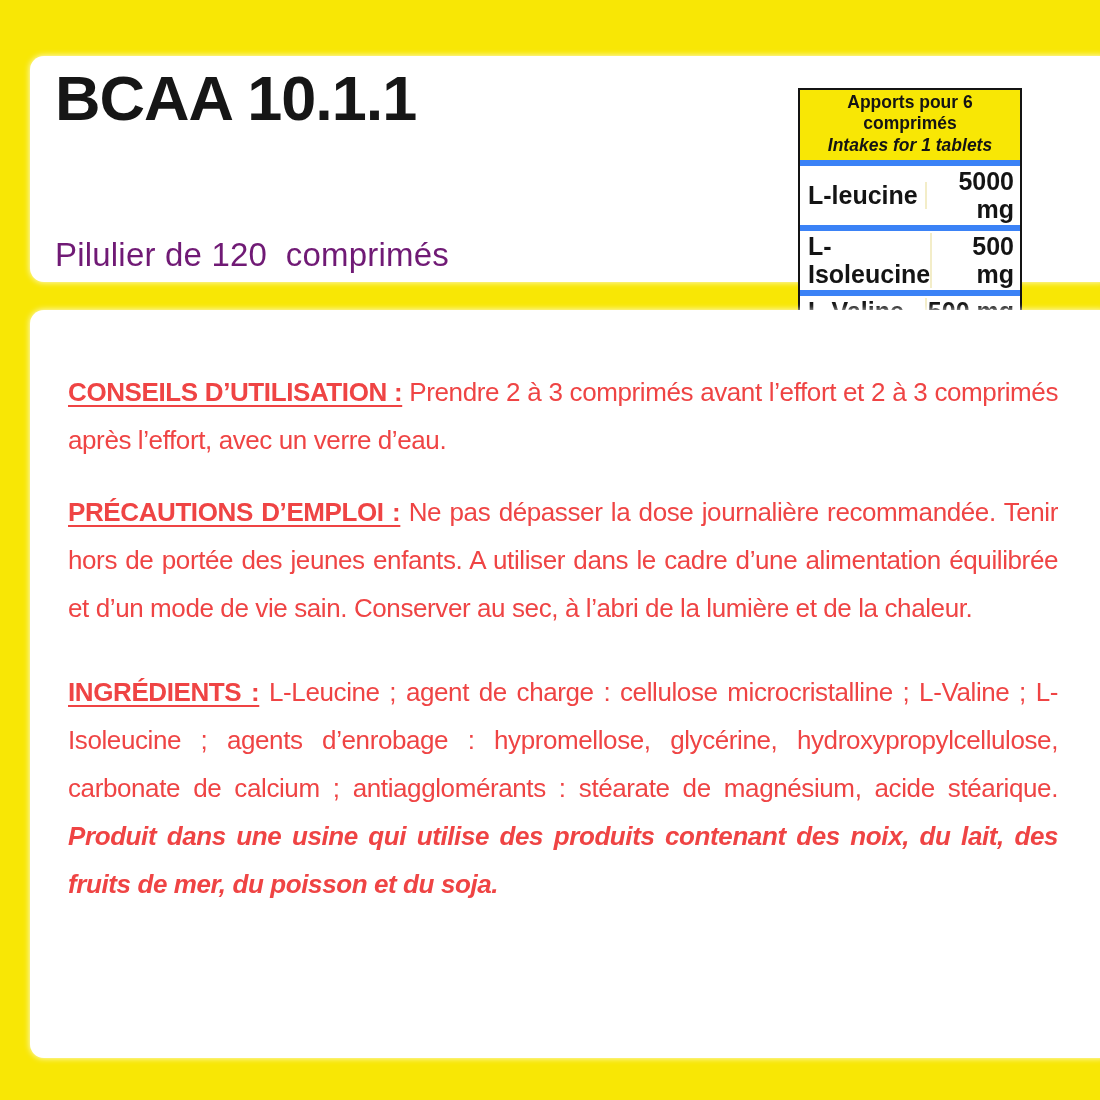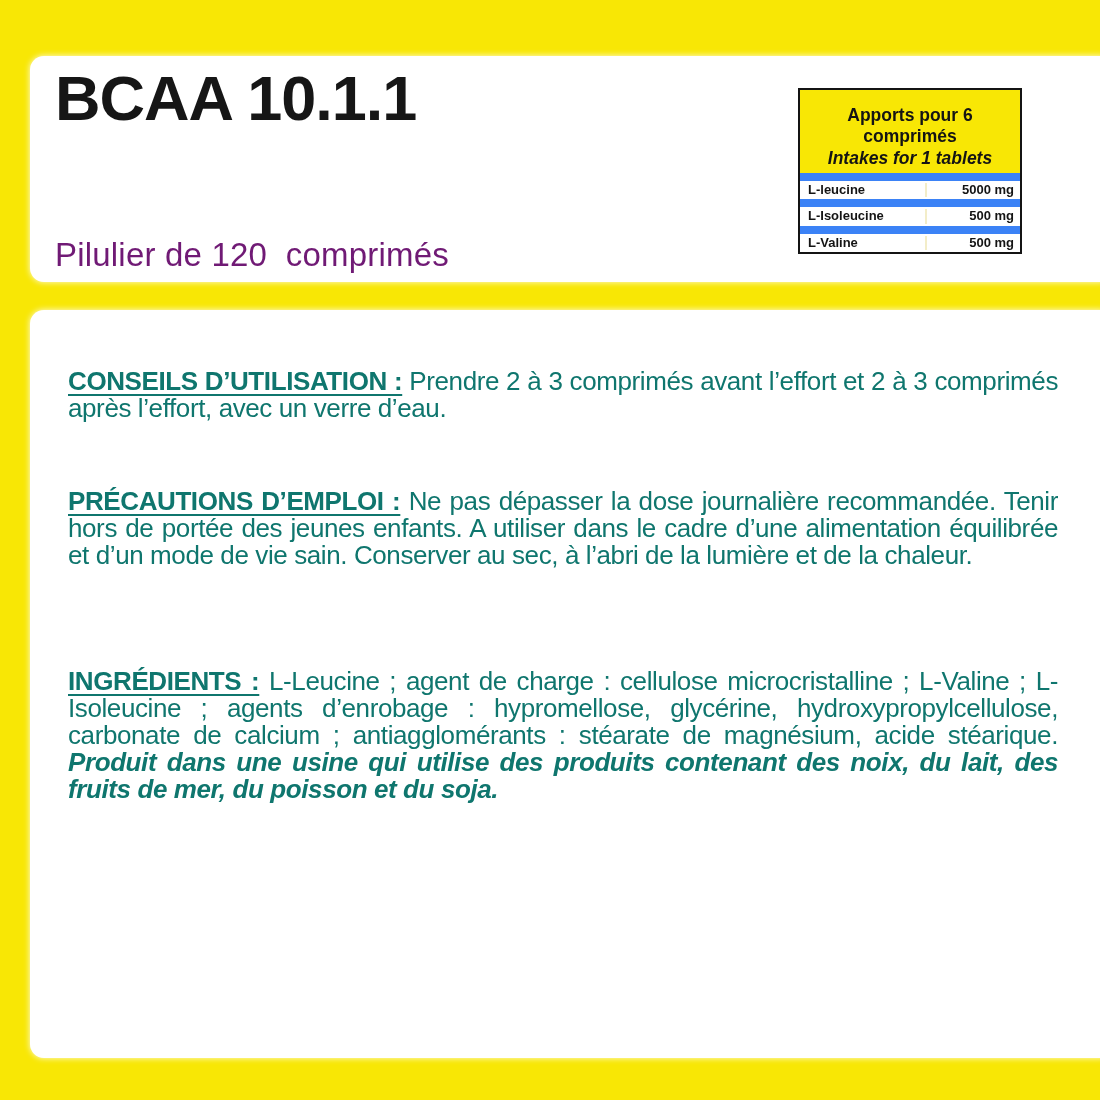--- a/index.html
+++ b/index.html
@@ -37,39 +37,39 @@
     border:2px solid #141414;
     background:#FFFFFF;
     box-sizing:border-box;
   }
   .nutri-header {
     background:#F8E705;
     text-align:center;
     font-weight:bold;
     font-size:17.5px;
     line-height:1.22;
-    padding:15px 4px 4px 4px;
+    padding:2px 4px 4px 4px;
   }
   .nutri-header .en { font-style:italic; }
   .nutri-row {
     display:flex; align-items:center;
-    font-weight:bold; font-size:13px; line-height:1.1;
+    font-weight:bold; font-size:25px; line-height:1.1;
     padding:2px 6px 2px 8px;
-    border-top:8px solid #3b82f6;
+    border-top:6px solid #3b82f6;
     background:#FFFFFF;
   }
   .nutri-row:first-of-type { border-top:2px solid #FFFFFF; }
   .nutri-row .name  { flex:0 0 57%; border-right:2px solid #F3EDC8; }
   .nutri-row .value { flex:1; text-align:right; }
 
   .section {
     position:absolute; left:38px; right:56px;
     text-align:justify;
-    font-size:26px; line-height:27px; letter-spacing:-0.4px;
-    color:#0f766e;
+    font-size:26px; line-height:48px; letter-spacing:-0.4px;
+    color:#ef4444;
   }
   .sec-usage       { top:32px;  }
   .sec-precautions { top:152px; }
   .sec-ingredients { top:332px; }
   .sec-heading {
     font-weight:bold;
     text-decoration:underline;
     text-decoration-thickness:2px;
     text-underline-offset:4px;
   }

